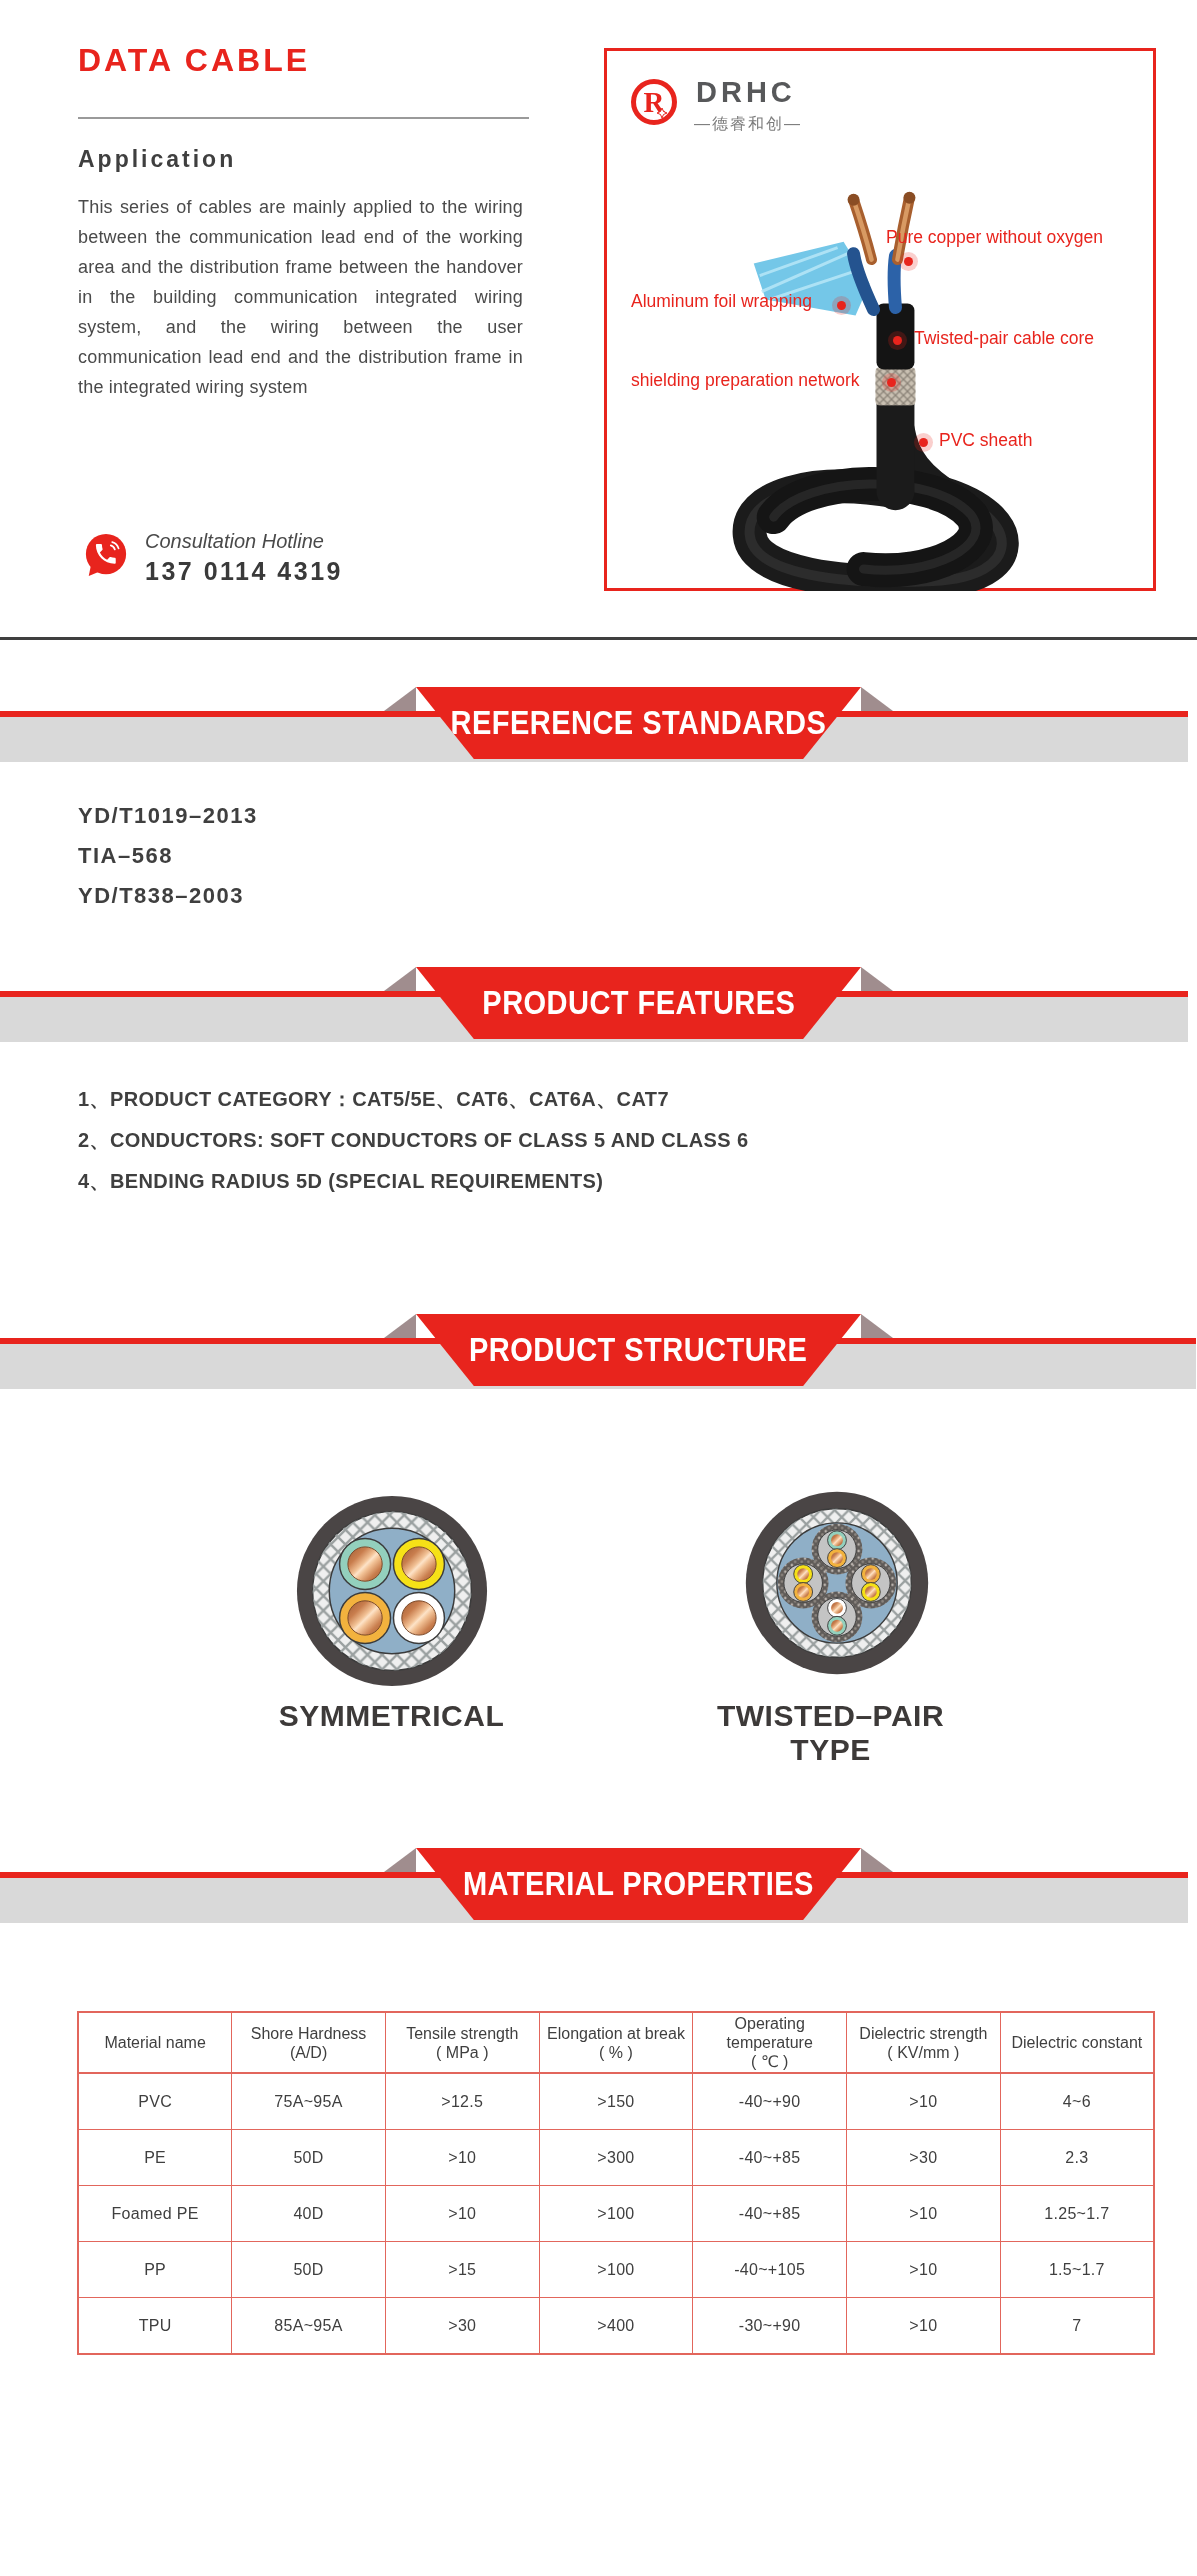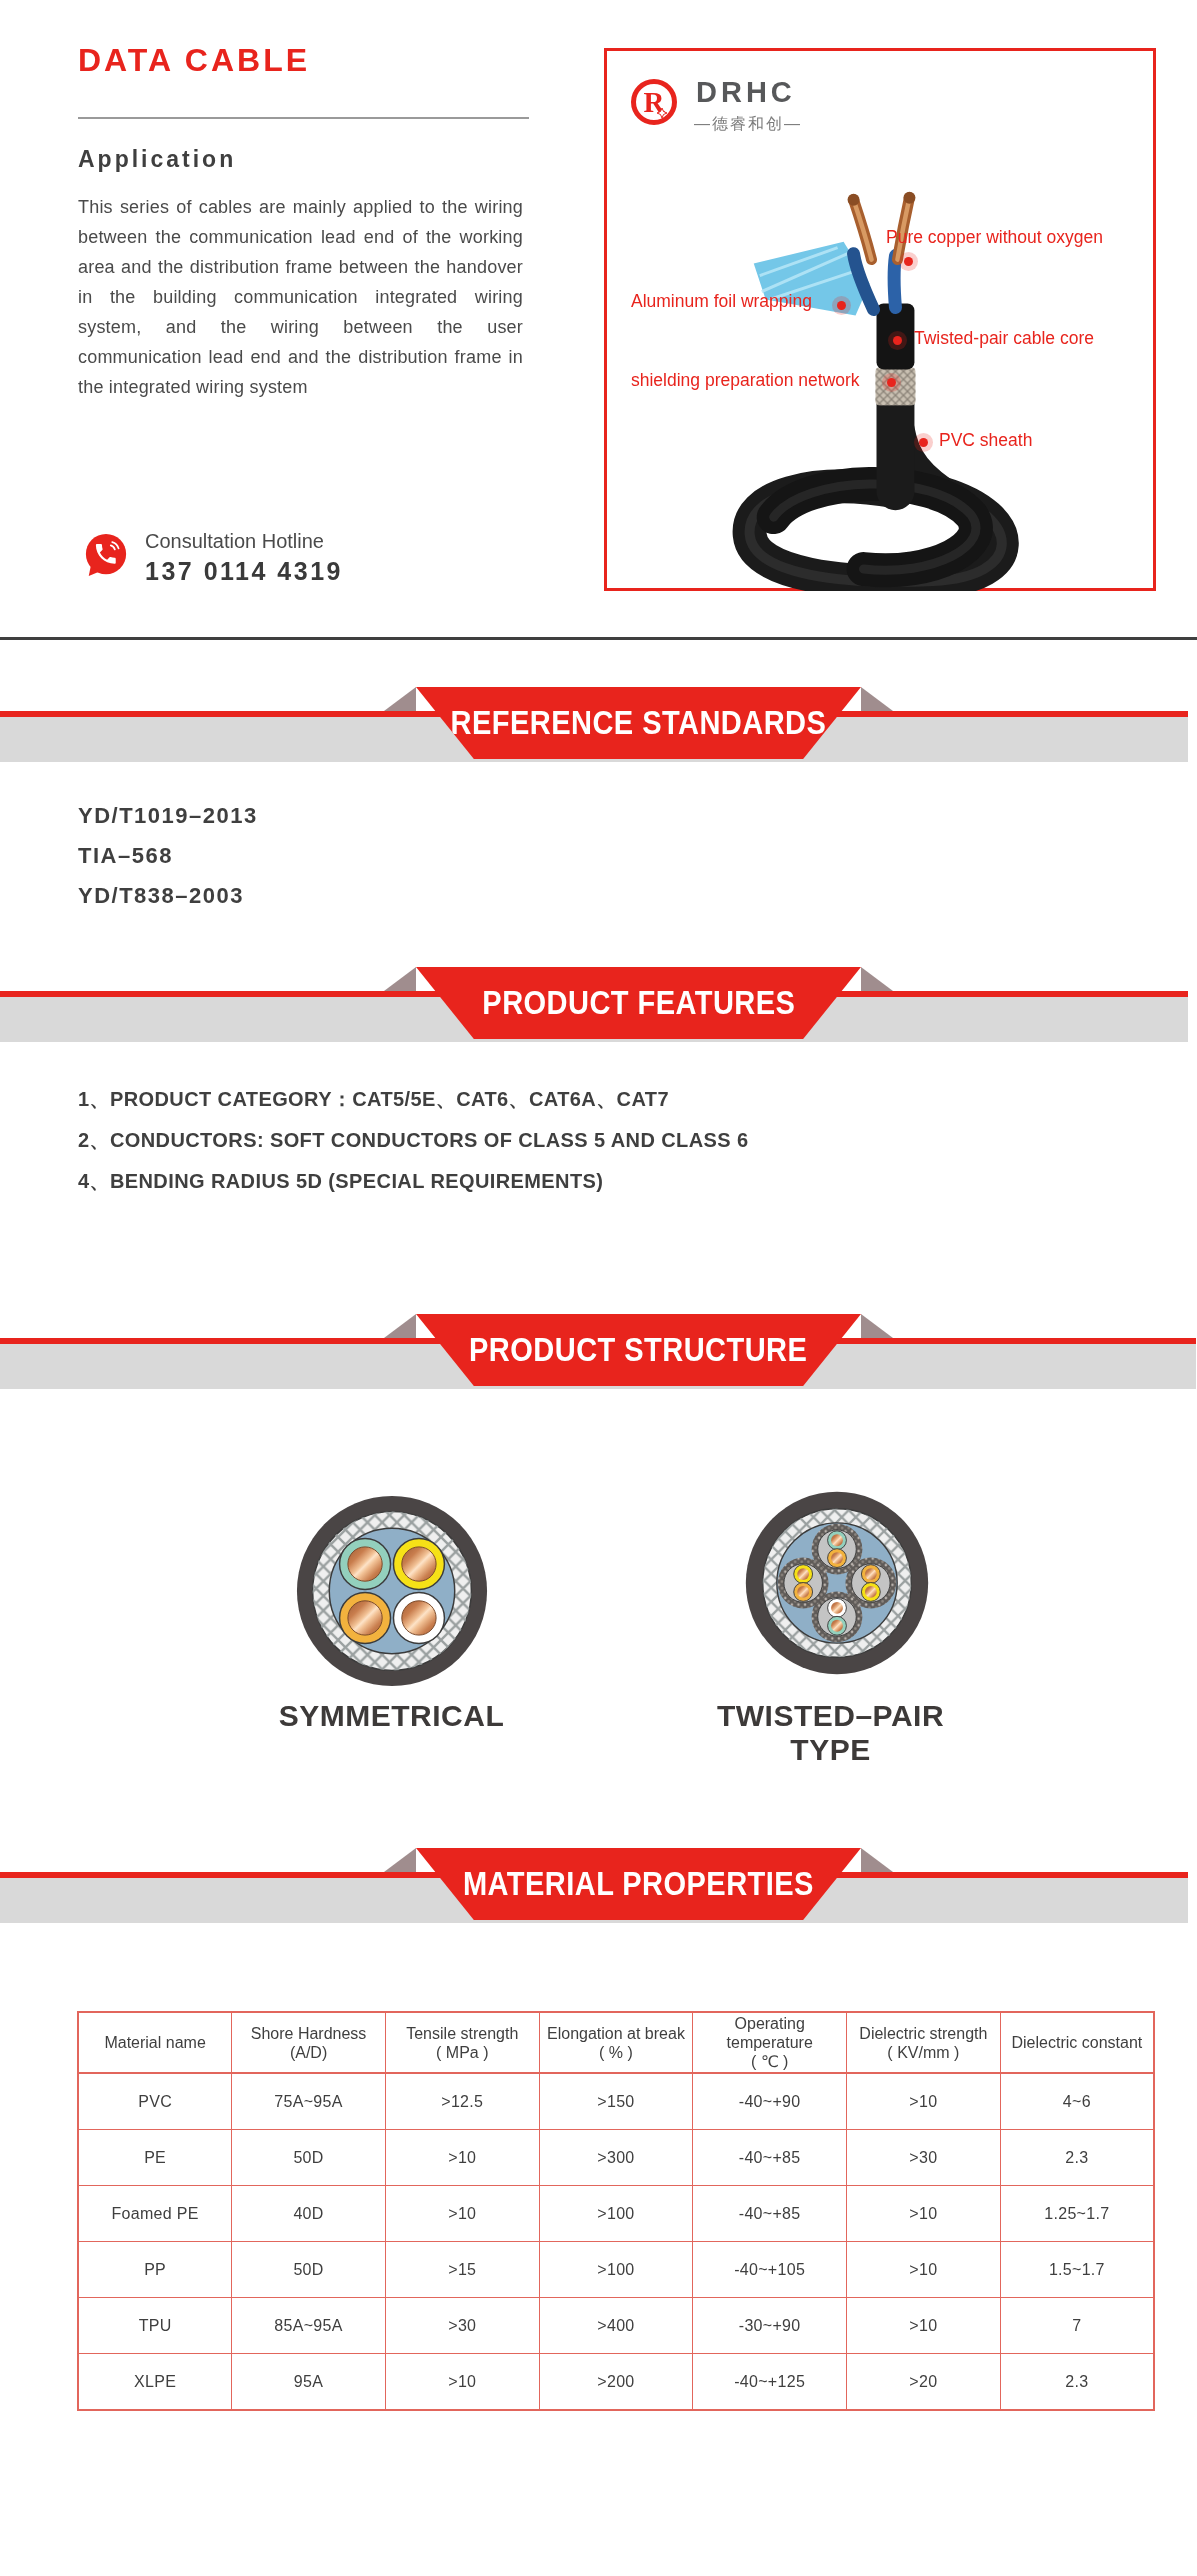--- a/index.html
+++ b/index.html
@@ -6,21 +6,21 @@
   body{font-family:"Liberation Sans","DejaVu Sans",sans-serif;}
   #page{position:relative;width:1197px;height:2576px;background:#fff;overflow:hidden;margin:0 auto;}
 
   
   .doc-title{position:absolute;left:78px;top:42px;font-size:32px;font-weight:bold;color:#e8241d;letter-spacing:3px;}
   .title-rule{position:absolute;left:78px;top:117px;width:451px;height:2px;background:#9a9a9a;}
   .app-head{position:absolute;left:78px;top:146px;font-size:23px;font-weight:bold;color:#3f3f3f;letter-spacing:3px;}
   .app-text{position:absolute;left:78px;top:192px;width:445px;font-size:18px;line-height:30px;color:#4a4a4a;text-align:justify;letter-spacing:0.2px;}
   .hotline{position:absolute;left:83px;top:530px;width:419px;}
   .hotline-icon{position:absolute;left:0;top:2px;width:46px;height:46px;}
-  .hotline-label{position:absolute;left:62px;top:0;font-size:20px;color:#4a4a4a;}
+  .hotline-label{position:absolute;left:62px;top:0;font-size:20px;color:#4a4a4a;font-style:italic;}
   .hotline-number{position:absolute;left:62px;top:27px;font-size:25px;font-weight:bold;color:#3a3a3a;letter-spacing:2.5px;}
 
   
   .photo-box{position:absolute;left:604px;top:48px;width:552px;height:543px;border:3px solid #e8241d;box-sizing:border-box;background:#fff;}
   .brand{position:absolute;left:626px;top:70px;width:259px;height:110px;}
   .brand-logo{position:absolute;left:4px;top:8px;width:48px;height:48px;}
   .brand-name{position:absolute;left:70px;top:6px;font-size:29px;font-weight:bold;color:#57585a;letter-spacing:4px;}
   .brand-tagline{position:absolute;left:68px;top:44px;font-size:16px;color:#7c7c7c;letter-spacing:2px;}
   .cable-art{position:absolute;left:604px;top:48px;width:552px;height:543px;}
   .callout{position:absolute;font-size:17.5px;color:#e8241d;white-space:nowrap;}
@@ -339,26 +339,17 @@
         </tr>
         <tr>
           <td>TPU</td>
           <td>85A~95A</td>
           <td>&gt;30</td>
           <td>&gt;400</td>
           <td>-30~+90</td>
           <td>&gt;10</td>
           <td>7</td>
         </tr>
-        <tr>
-          <td>XLPE</td>
-          <td>95A</td>
-          <td>&gt;10</td>
-          <td>&gt;200</td>
-          <td>-40~+125</td>
-          <td>&gt;20</td>
-          <td>2.3</td>
-        </tr>
       </tbody>
   </table>
 
 </div>
 
 
 </body></html>

